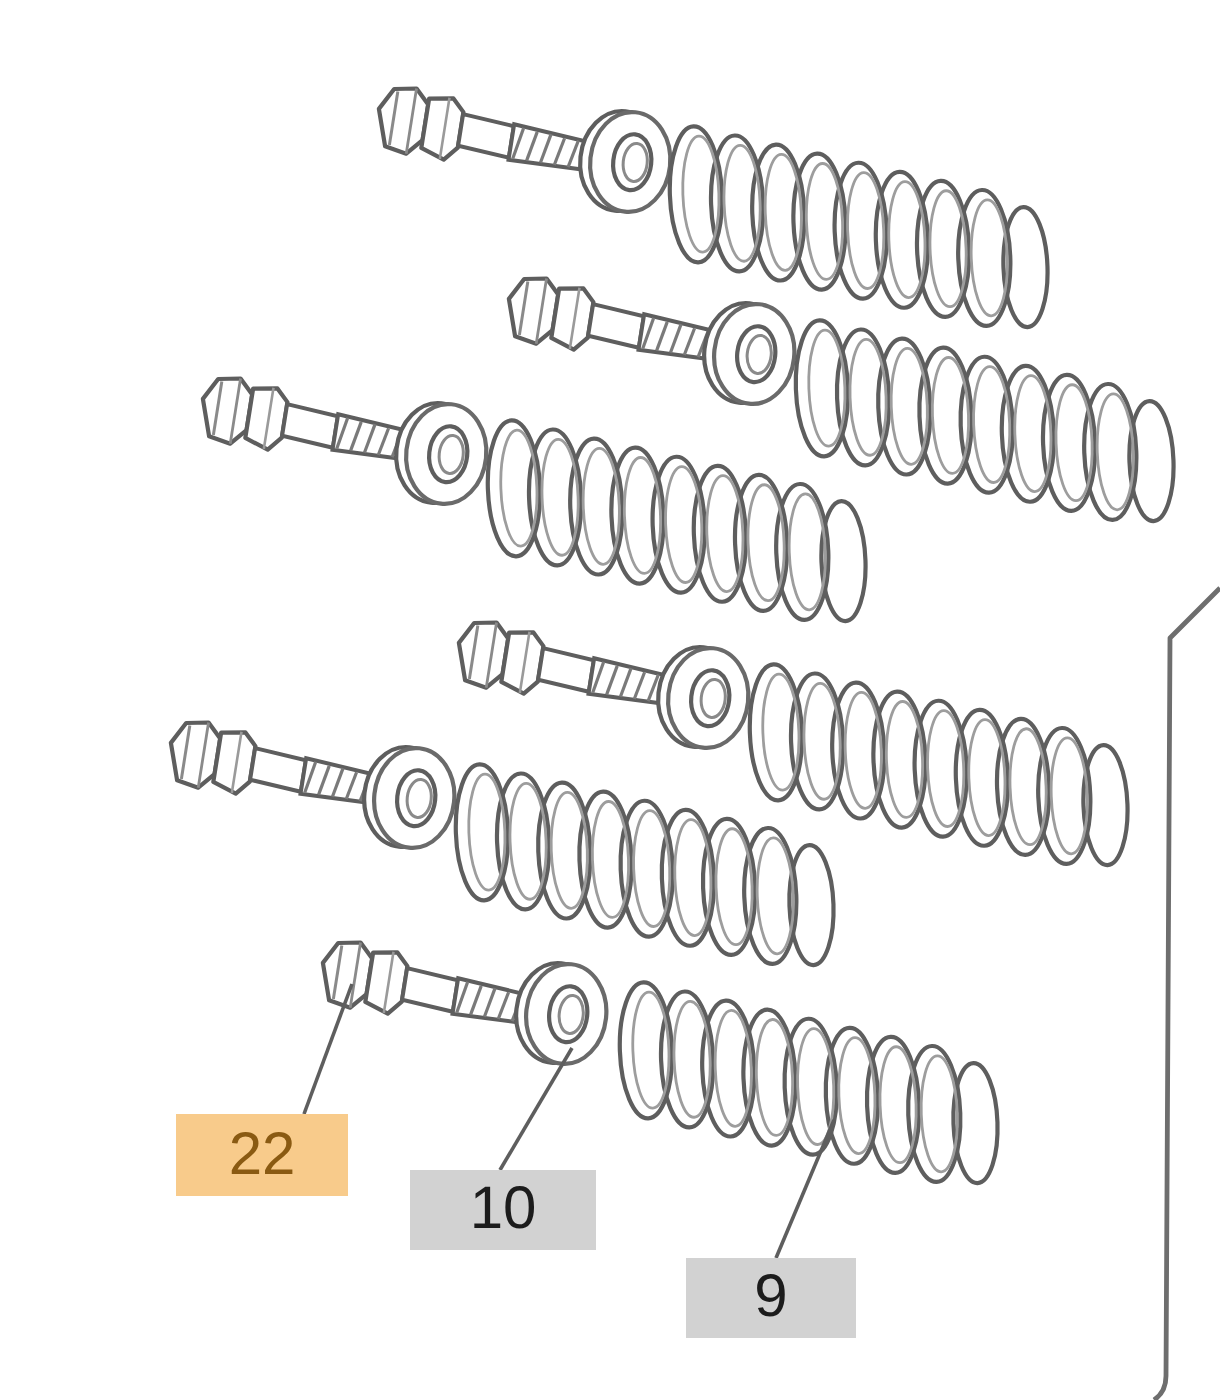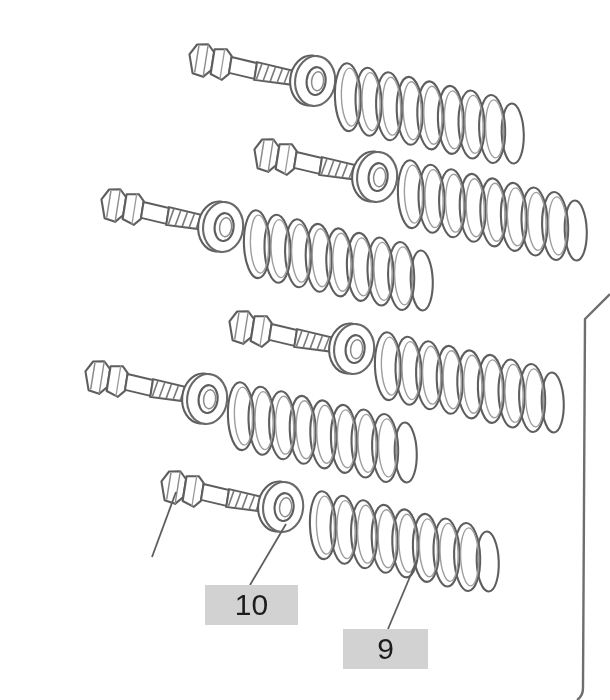--- a/index.html
+++ b/index.html
@@ -206,20 +206,23 @@
       <path d="M 610,294 L 585,319 L 583,688 Q 583,696 577,700" fill="none" stroke="#6e6e6e" stroke-width="2.4" stroke-linejoin="round"></path>
     </g>
 
     <g stroke="#5e5e5e" stroke-width="1.8" fill="none">
       <path d="M 152,557 L 176,492"></path>
       <path d="M 250,585 L 286,524"></path>
       <path d="M 388,629 L 417,560"></path>
     </g>
   </svg>
 
+  <div class="callout callout-highlight" style="left:88px;top:557px;width:86px;height:41px;font-size:30px;">
+    <span>22</span>
+  </div>
 
   <div class="callout callout-grey" style="left:205px;top:585px;width:93px;height:40px;font-size:30px;">
     <span>10</span>
   </div>
 
   <div class="callout callout-grey" style="left:343px;top:629px;width:85px;height:40px;font-size:30px;">
     <span>9</span>
   </div>
 
 </div>

